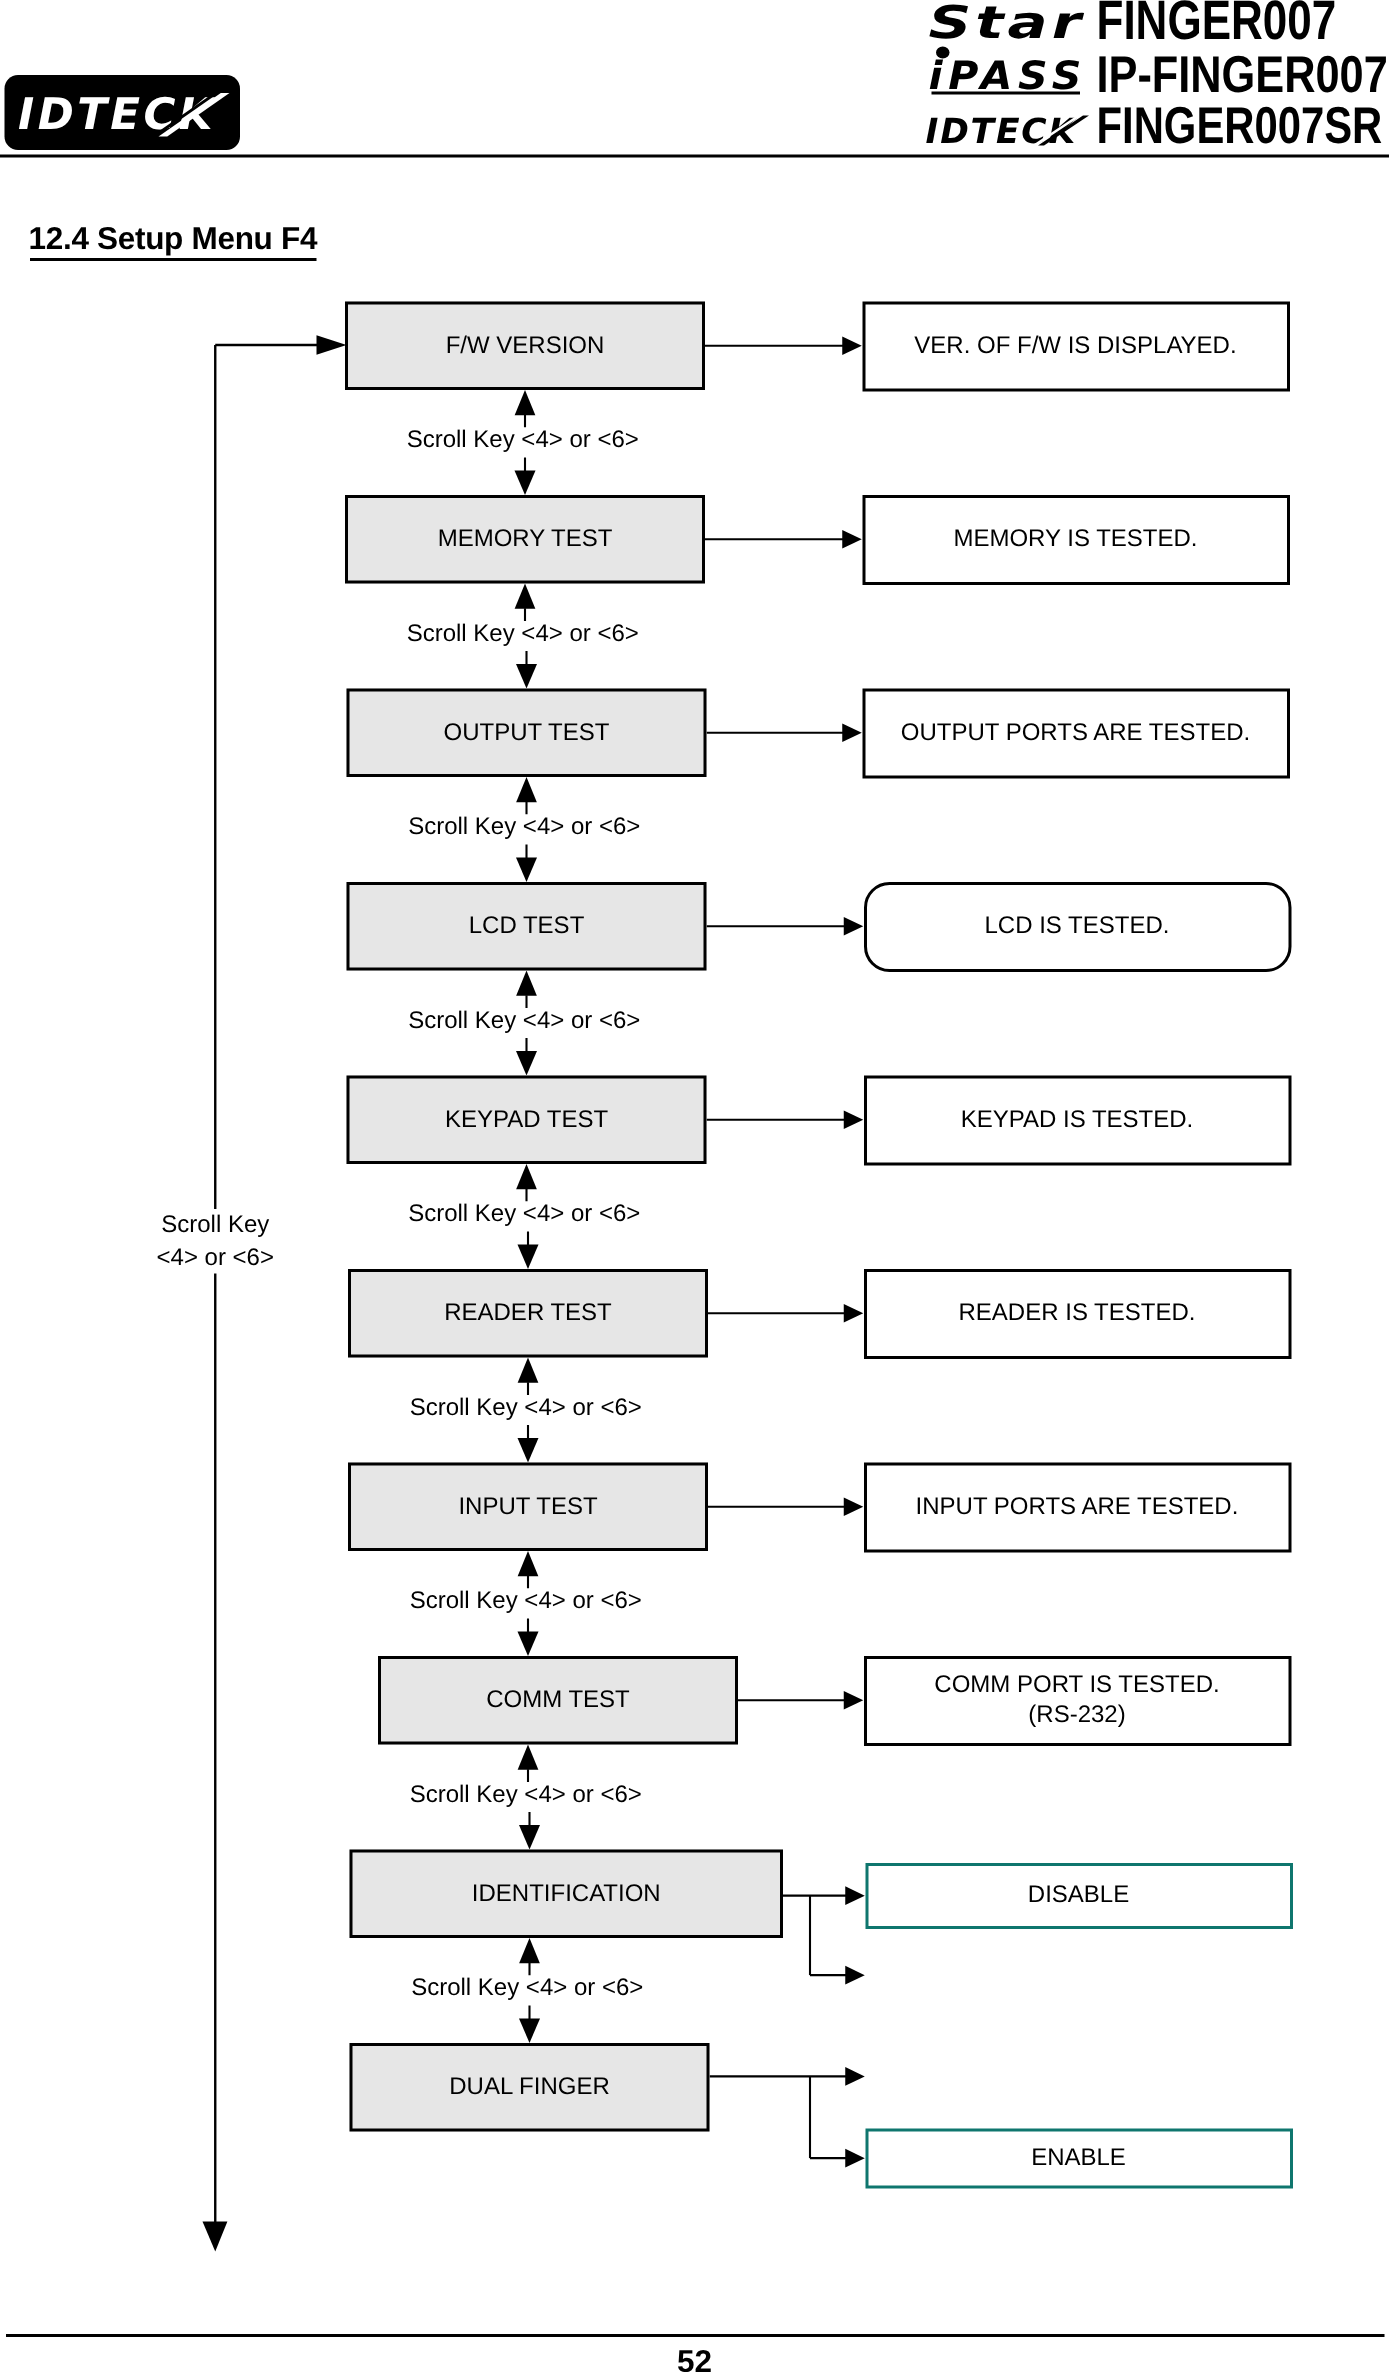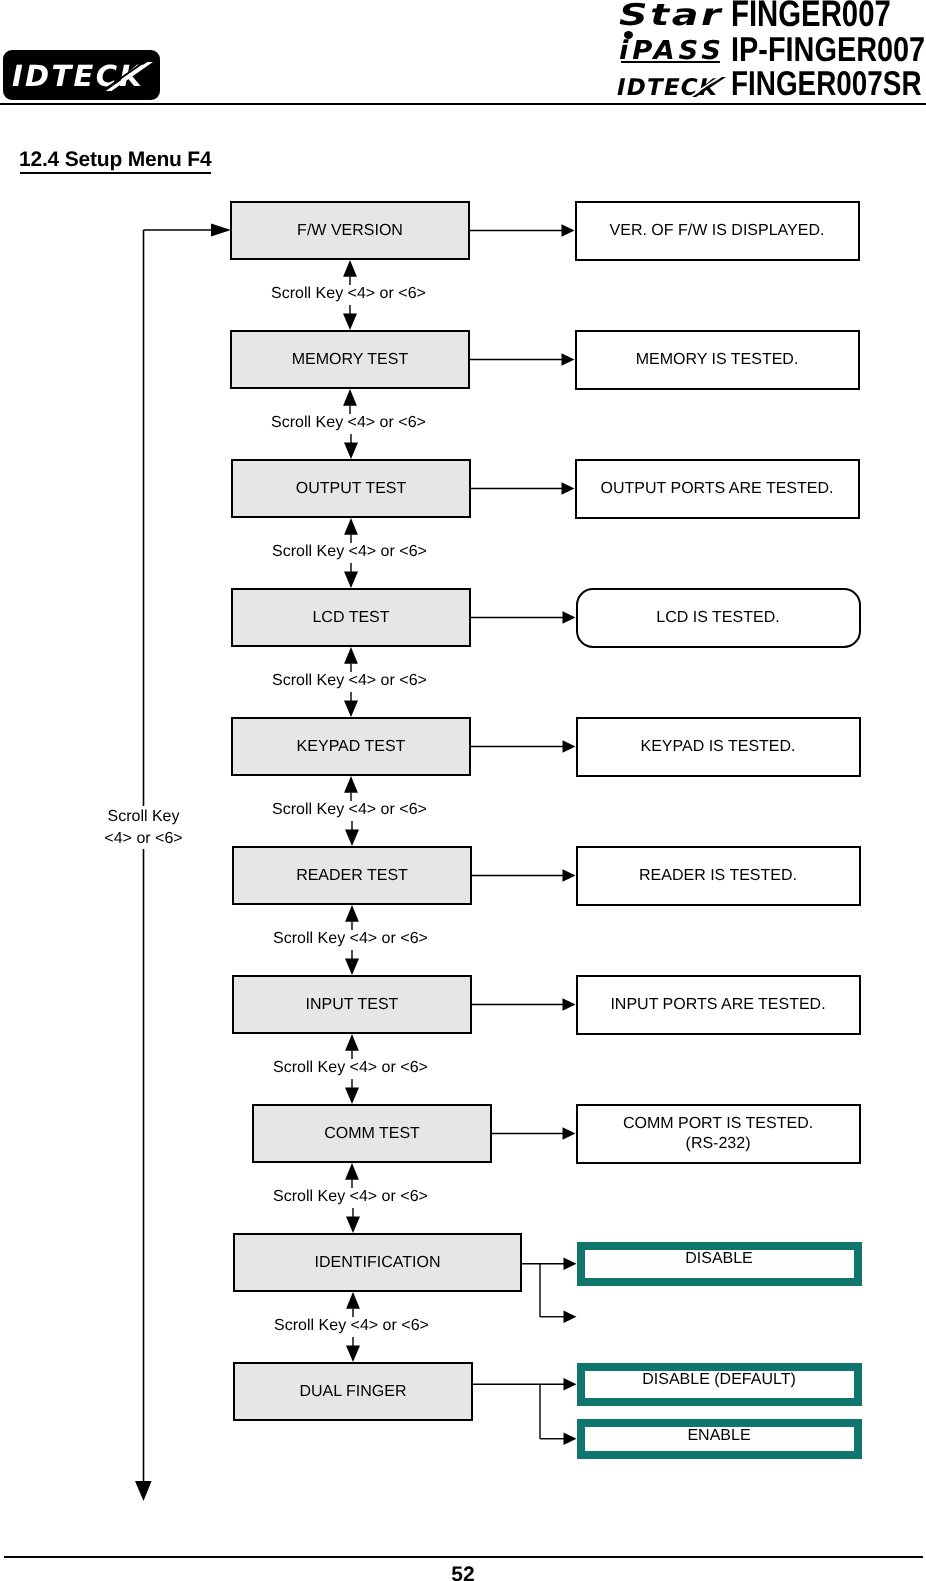--- a/index.html
+++ b/index.html
@@ -35,22 +35,22 @@
             letter-spacing:-0.2px;white-space:nowrap;line-height:24px;}
   .sec-head-rule{position:absolute;left:20px;top:172.2px;width:191px;height:1.8px;background:#000;}
 
   
   #diagram{position:absolute;left:0;top:0;width:926px;height:1581px;}
   .mbox{position:absolute;box-sizing:border-box;border:2px solid #000;background:#e6e6e6;
         display:flex;align-items:center;justify-content:center;font-size:16px;}
   .rbox{position:absolute;box-sizing:border-box;border:2px solid #000;background:#fff;
         display:flex;flex-direction:column;align-items:center;justify-content:center;font-size:16px;
         line-height:20px;}
-  .obox{position:absolute;box-sizing:border-box;border:8px solid #0f766e;background:#fff;
-        display:flex;align-items:flex-start;justify-content:center;font-size:16px;}
+  .obox{position:absolute;box-sizing:border-box;border:2px solid #0f766e;background:#fff;
+        display:flex;align-items:center;justify-content:center;font-size:16px;}
   .slabel{position:absolute;font-size:16px;background:#fff;white-space:nowrap;
           text-align:center;line-height:19px;}
 
   
   .ft-rule{position:absolute;left:4px;top:1556.3px;width:919px;height:2px;background:#000;}
   .ft-num{position:absolute;left:0;top:1565px;width:926px;text-align:center;
           font-size:21px;font-weight:bold;line-height:20px;}
 </style>
 </head>
 <body>
@@ -211,23 +211,20 @@
       <div class="mbox" style="left: 233px; top: 1233px; width: 289px; height: 59px;">
         <span>IDENTIFICATION</span>
       </div>
       <div class="slabel" style="left: 0px; top: 1316px; width: 926px; text-align: center; background: transparent;"><span style="background: rgb(255, 255, 255); padding: 0px 2px; position: relative; left: -111.5px;">Scroll Key &lt;4&gt; or &lt;6&gt;</span></div>
       <div class="obox" style="left: 576.5px; top: 1242px; width: 285px; height: 43.5px;">
         <span>DISABLE</span>
       </div>
       <div class="mbox" style="left: 233px; top: 1362px; width: 240px; height: 59px;">
         <span>DUAL FINGER</span>
       </div>
-      <div class="obox" style="left: 576.5px; top: 1362.5px; width: 285px; height: 43.5px;">
-        <span>DISABLE (DEFAULT)</span>
-      </div>
       <div class="obox" style="left: 576.5px; top: 1419px; width: 285px; height: 39.5px;">
         <span>ENABLE</span>
       </div>
       <div class="slabel" style="left: 83.5px; top: 806px; width: 120px; line-height: 21.5px; background: rgb(255, 255, 255);">
         <div>Scroll Key</div>
         <div>&lt;4&gt; or &lt;6&gt;</div>
       </div>
     </div>
 
   <div class="ft-rule"></div>

